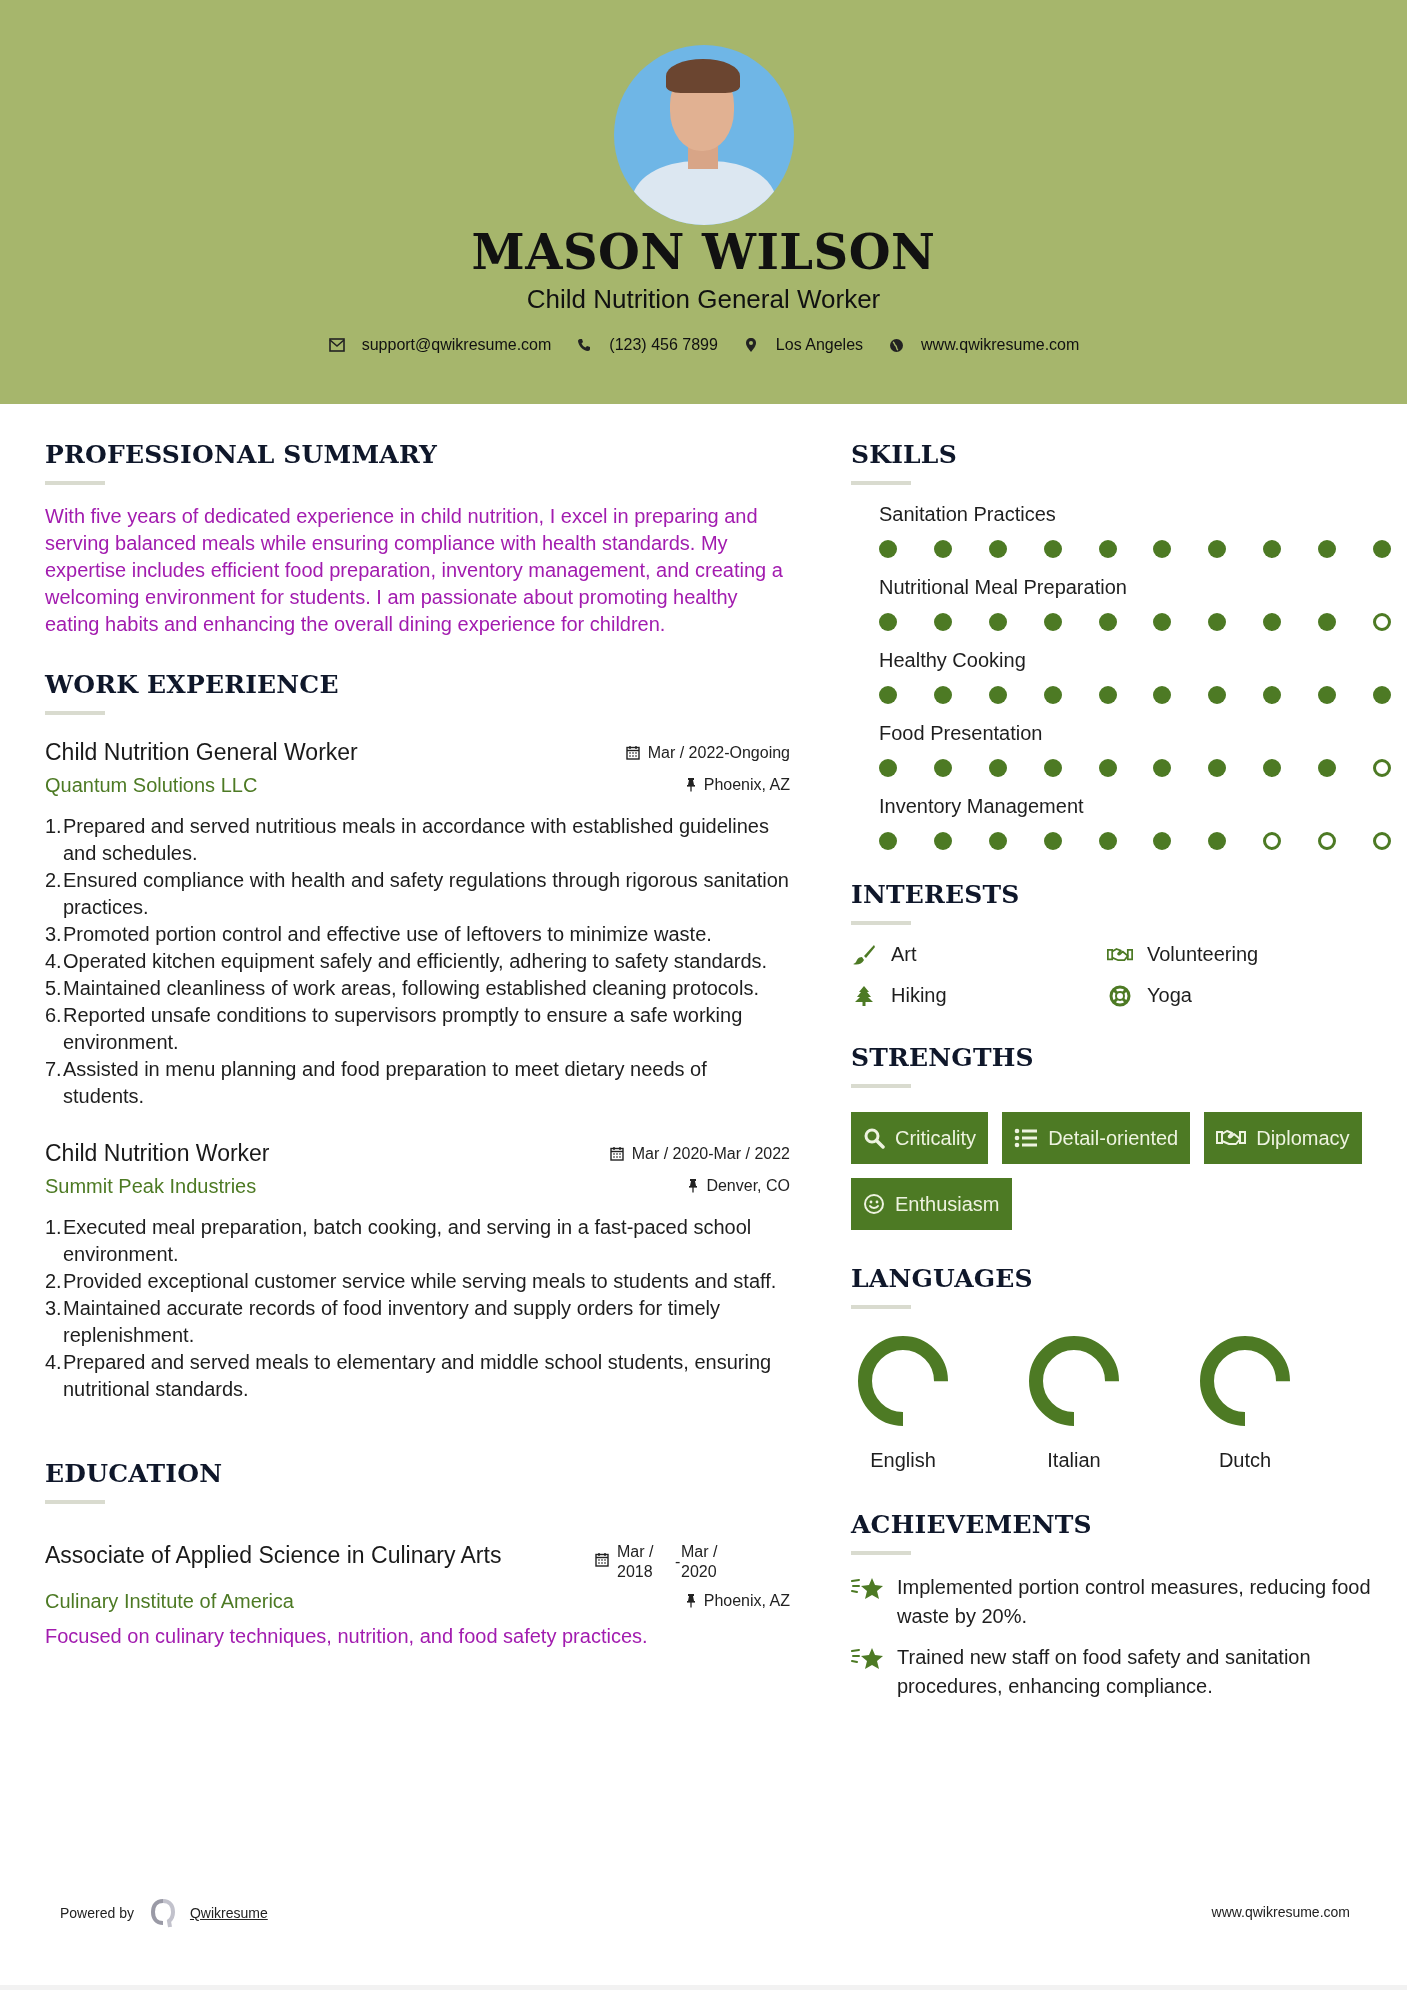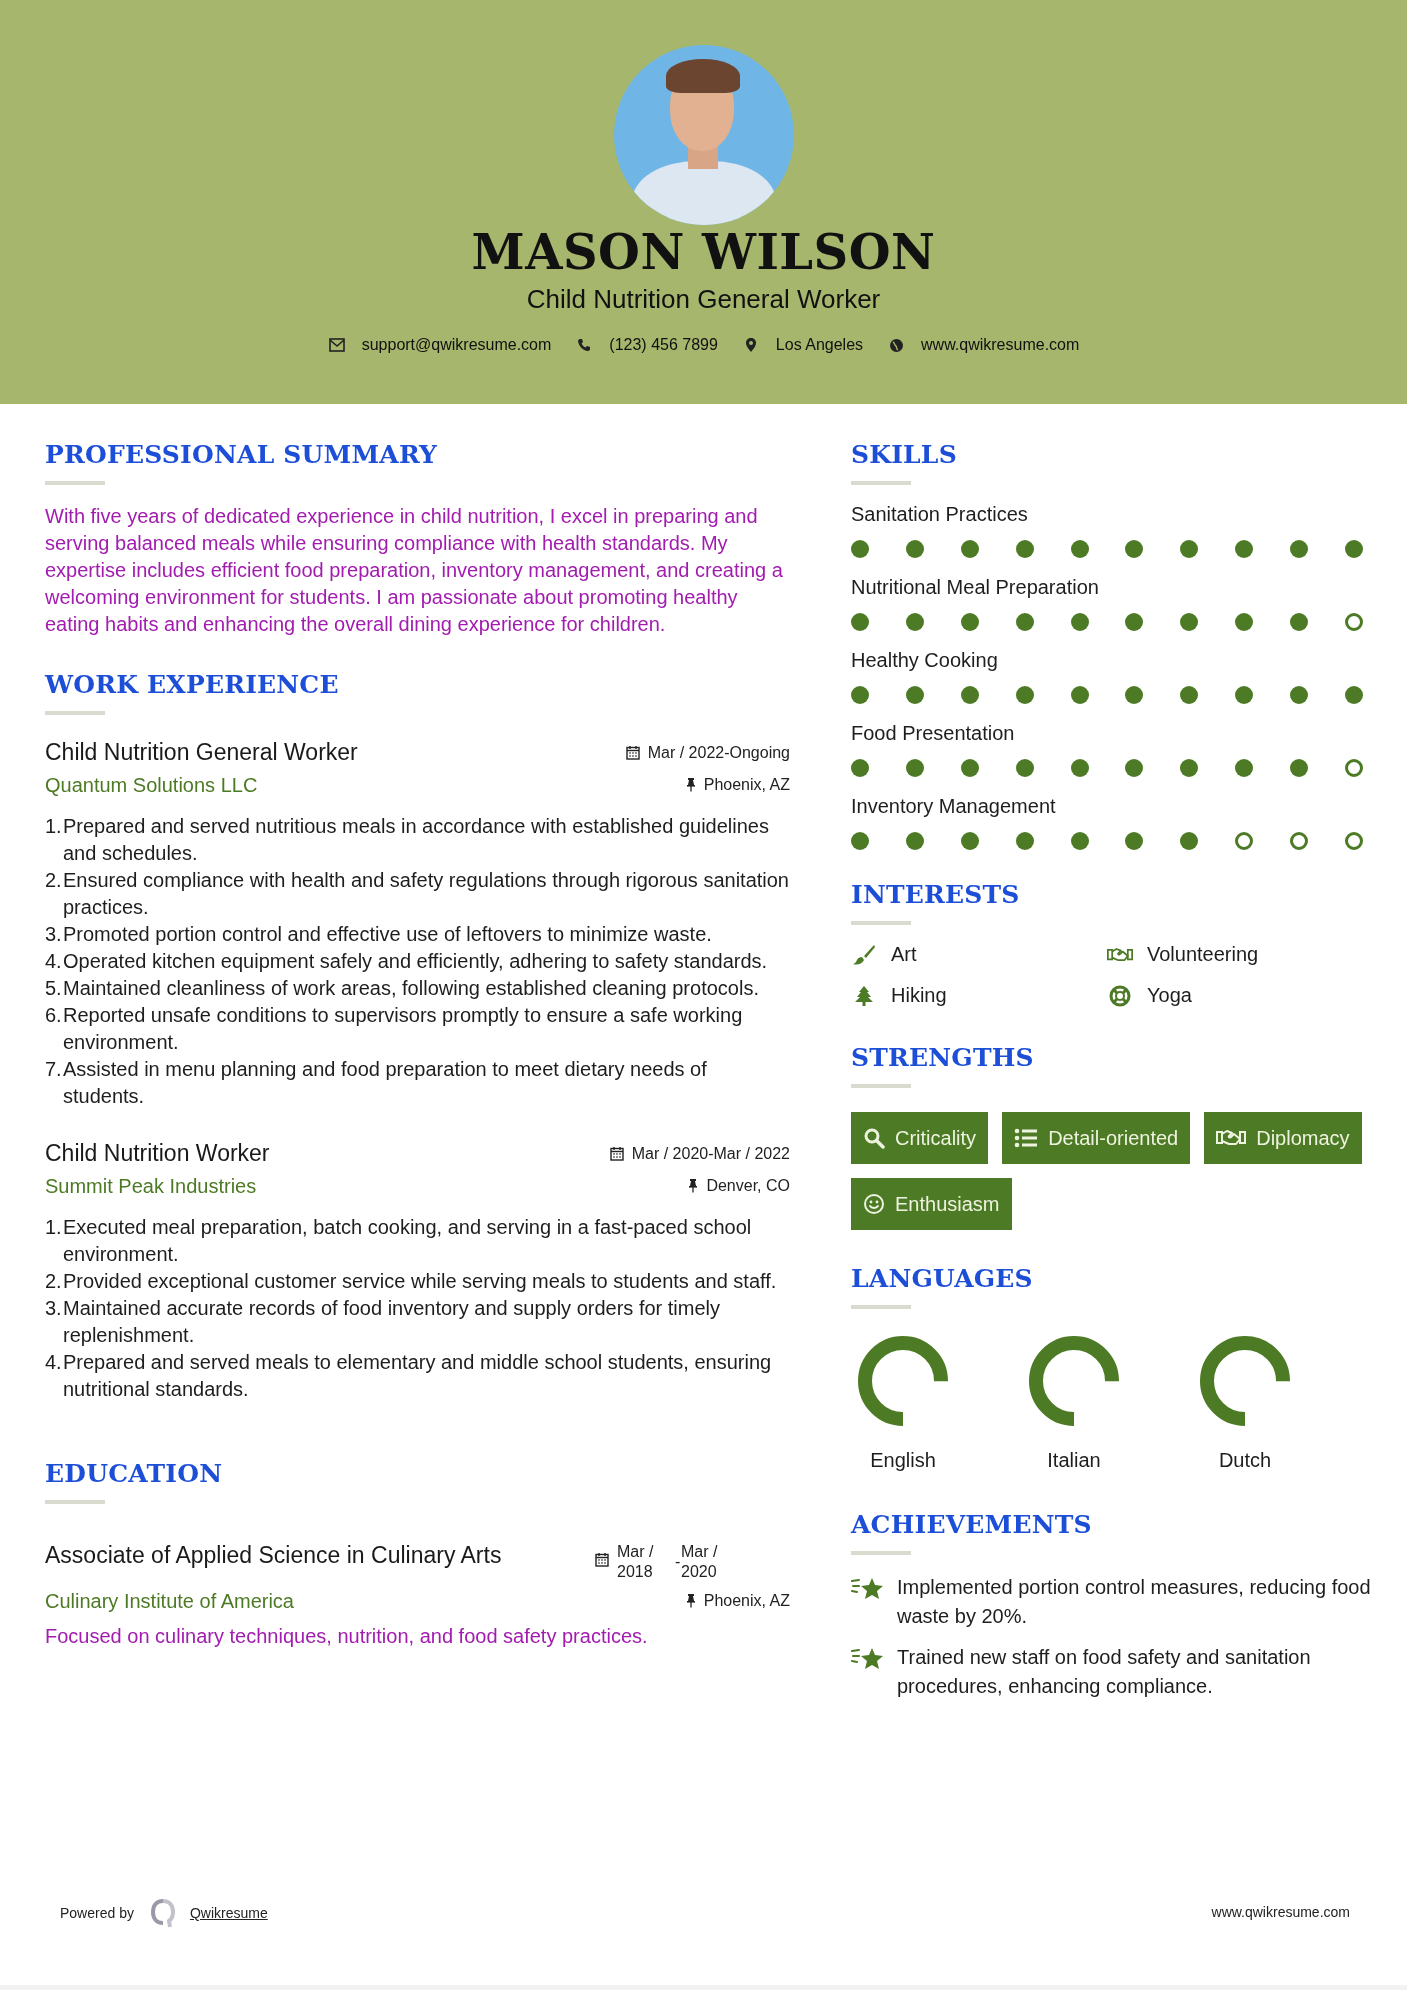--- a/index.html
+++ b/index.html
@@ -13,35 +13,35 @@
   .avatar .neck { position: absolute; left: 74px; top: 98px; width: 30px; height: 26px; background: #d8a587; }
   .avatar .shirt { position: absolute; left: 18px; top: 116px; width: 144px; height: 90px; border-radius: 45% 45% 0 0; background: #dce7f1; }
   .name { position: absolute; left: 0; top: 224px; width: 1407px; text-align: center; font-family: "DejaVu Serif", "Liberation Serif", serif; font-weight: bold; font-size: 48px; color: #111; letter-spacing: 0.5px; }
   .jobtitle { position: absolute; left: 0; top: 284px; width: 1407px; text-align: center; font-size: 26px; color: #111; }
   .contacts { position: absolute; left: 0; top: 336px; width: 1407px; display: flex; justify-content: center; align-items: center; gap: 0; font-size: 16px; color: #111; }
   .contact { display: flex; align-items: center; margin: 0 12px; }
   .contact .ic { display: inline-flex; width: 18px; height: 18px; margin-right: 16px; align-items: center; justify-content: center; }
 
   .col-left { position: absolute; left: 45px; top: 440px; width: 745px; }
   .col-right { position: absolute; left: 851px; top: 440px; width: 520px; }
-  .section-title { font-family: "DejaVu Serif", "Liberation Serif", serif; font-weight: bold; font-size: 25px; color: #1d4ed8; letter-spacing: 0.2px; }
+  .section-title { font-family: "DejaVu Serif", "Liberation Serif", serif; font-weight: bold; font-size: 25px; color: #0f172a; letter-spacing: 0.2px; }
   .section-rule { width: 60px; height: 4px; background: #d9dbcf; margin-top: 12px; }
   .summary { margin-top: 18px; font-size: 20px; line-height: 27px; color: #a21caf; }
 
   .job { margin-top: 24px; }
   .job-row { display: flex; justify-content: space-between; align-items: baseline; }
   .job-title { font-size: 23px; color: #1a1a1a; }
   .company { font-size: 20px; color: #4d7a24; margin-top: 8px; }
   .meta { font-size: 16px; color: #222; display: flex; align-items: center; }
   .meta .ic { margin-right: 8px; display: inline-flex; }
   .bullets { margin-top: 16px; font-size: 20px; line-height: 27px; color: #1e1e1e; }
   .bullet { display: flex; }
   .bullet .num { width: 18px; flex: none; }
 
-  .skill { margin-top: 18px; }
+  .skill { margin-top: 18px; margin-left: 28px; }
   .skill-name { font-size: 20px; color: #1e1e1e; }
   .dots { display: flex; justify-content: space-between; margin-top: 14px; width: 512px; }
   .dot { width: 18px; height: 18px; border-radius: 50%; background: #4d7a24; }
   .dot.empty { background: #fff; border: 3px solid #4d7a24; }
 
   .interests { display: grid; grid-template-columns: 256px 256px; row-gap: 18px; margin-top: 18px; }
   .interest { display: flex; align-items: center; font-size: 20px; color: #1e1e1e; }
   .interest .ic { width: 26px; height: 22px; margin-right: 14px; display: inline-flex; align-items: center; justify-content: center; }
 
   .strengths { display: flex; flex-wrap: wrap; gap: 14px 14px; margin-top: 24px; width: 520px; }

